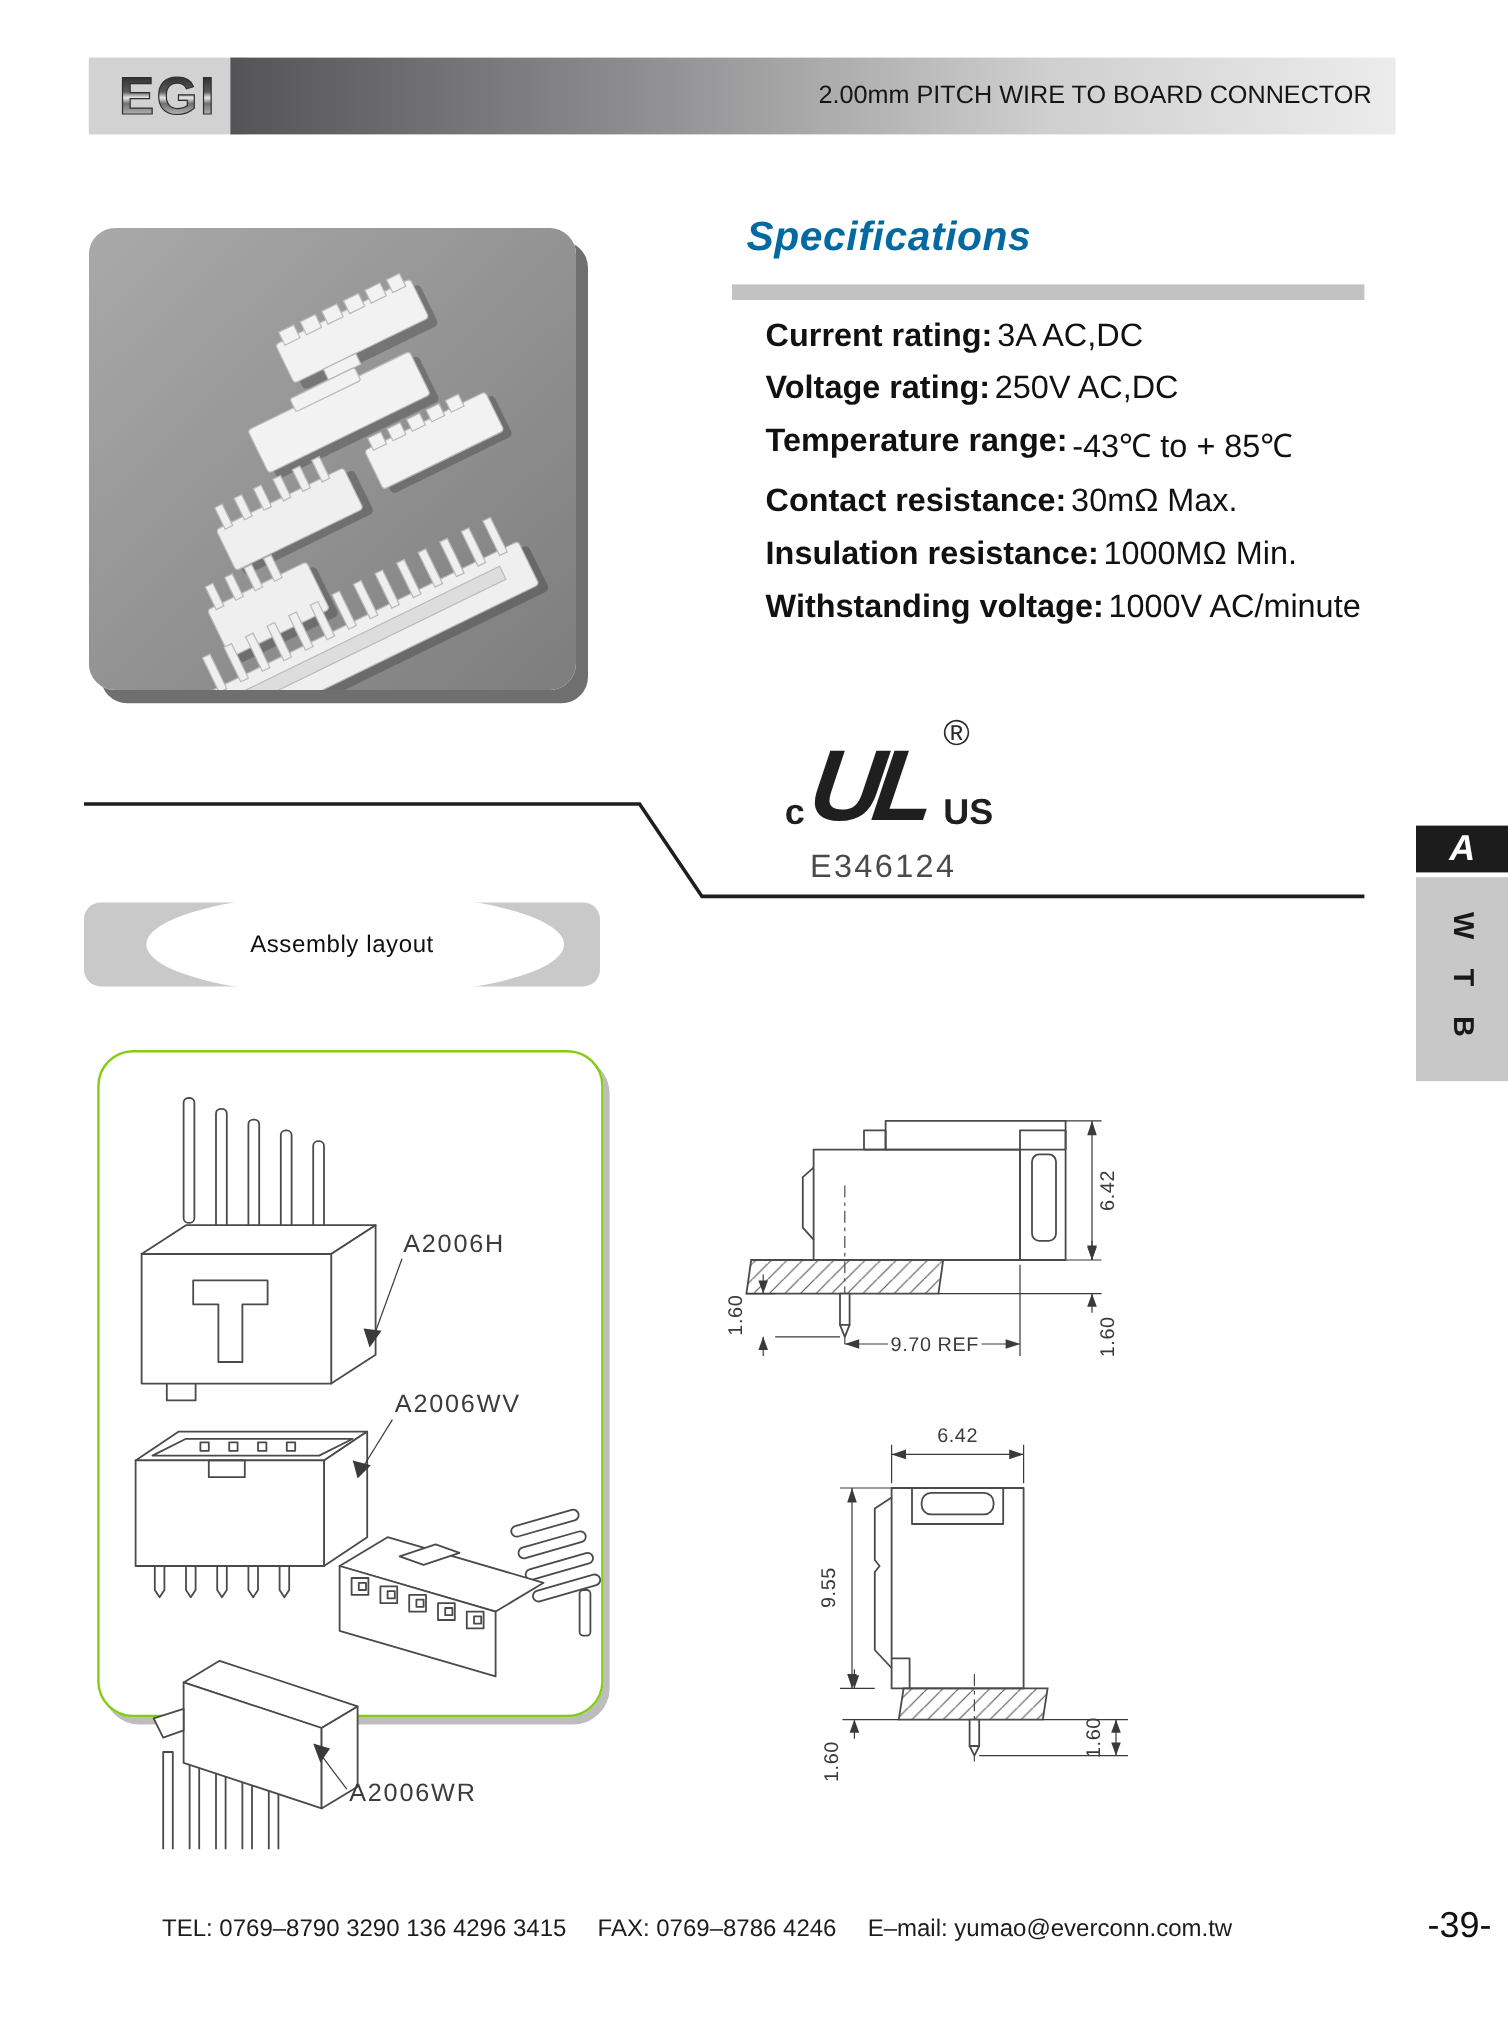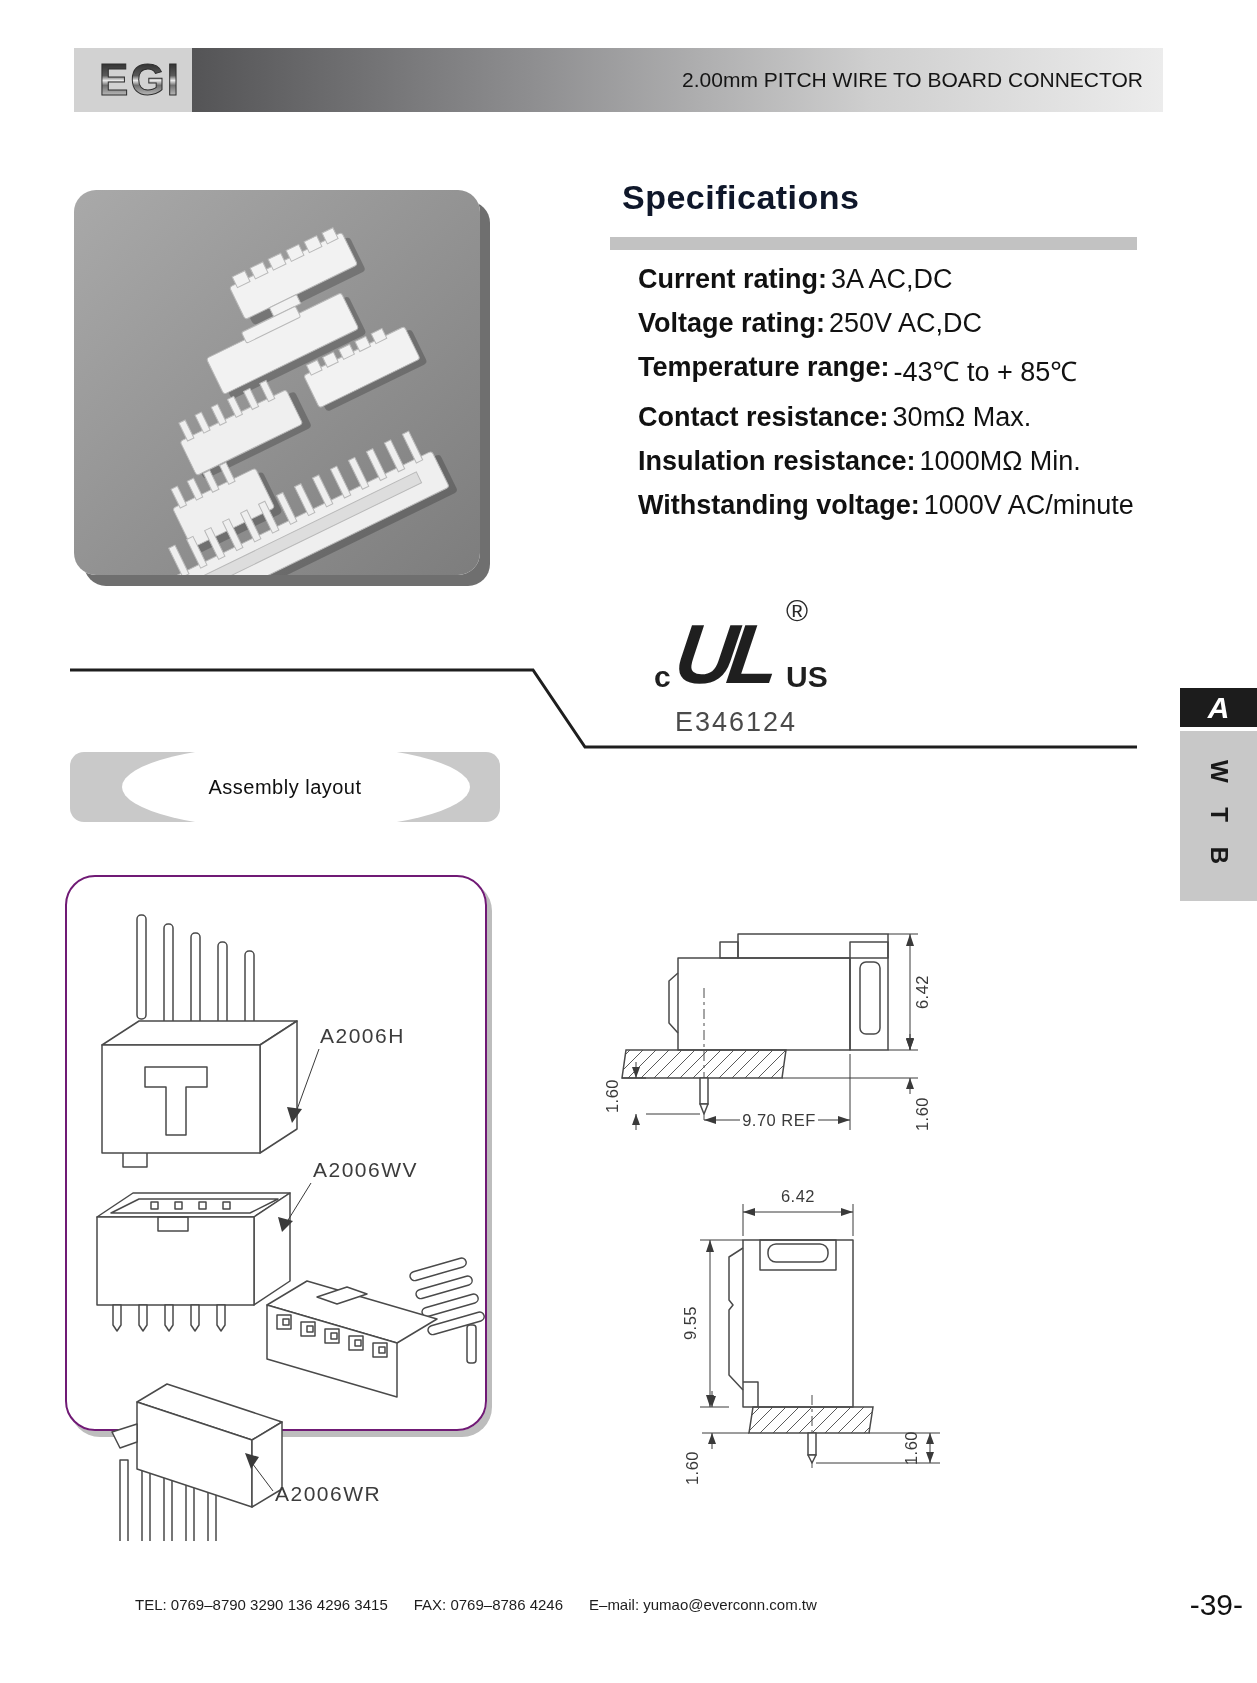--- a/index.html
+++ b/index.html
@@ -12,22 +12,22 @@
     background:#d2d2d2; display:flex; align-items:center; justify-content:center;}
   .title-bar{position:absolute; left:192px; top:48px; width:971px; height:64px;
     background:linear-gradient(90deg,#545456 0%,#8e8e90 35%,#cfcfcf 70%,#ececec 100%);
     display:flex; align-items:center;}
   .series-title{color:#ffffff; font-size:38px; font-weight:bold; letter-spacing:1px; margin-left:26px; white-space:nowrap;}
   .subtitle{margin-left:auto; margin-right:20px; color:#151515; font-size:21px; white-space:nowrap;}
   
   .product-photo{position:absolute; left:74px; top:190px; width:406px; height:385px;
     border-radius:22px; overflow:hidden; box-shadow:10px 11px 0 rgba(75,75,75,.8);}
   
-  .specs-title{position:absolute; left:622px; top:178px; font-size:34px; 
-    font-weight:700; color:#0f172a; letter-spacing:.5px;}
+  .specs-title{position:absolute; left:622px; top:178px; font-size:34px; font-style:italic;
+    font-weight:700; color:#0369a1; letter-spacing:.5px;}
   .specs-bar{position:absolute; left:610px; top:237px; width:527px; height:13px; background:#c2c2c2;}
   .spec-list{position:absolute; left:638px; top:264px; width:510px;}
   .spec-row{display:flex; gap:4px; font-size:27px; color:#111; margin-bottom:13px; white-space:nowrap;}
   .spec-label{font-weight:bold;}
   .spec-value{font-weight:400;}
   
   .swoosh{position:absolute; left:60px; top:655px; width:1090px; height:100px;}
   
   .ul-block{position:absolute; left:640px; top:583px; width:200px; height:165px;}
   
@@ -37,27 +37,27 @@
   .tab-wtb{position:absolute; left:1180px; top:731px; width:77px; height:170px; background:#c8c8c8;
     display:flex; align-items:center; justify-content:center;
     writing-mode:vertical-rl; font-size:24px; font-weight:bold; color:#191919; letter-spacing:9px;}
   
   .assembly-header{position:absolute; left:70px; top:752px; width:430px; height:70px;}
   .ash-rect{position:absolute; left:0; top:0; width:100%; height:100%; background:#c9c9c9; border-radius:14px;}
   .ash-ellipse{position:absolute; left:52px; top:-8px; width:348px; height:86px; background:#ffffff; border-radius:50%;}
   .ash-text{position:absolute; left:0; top:0; width:100%; height:100%; display:flex; align-items:center;
     justify-content:center; font-size:20px; color:#0f0f0f; letter-spacing:.5px;}
   
-  .assembly-box{position:absolute; left:65px; top:875px; width:422px; height:556px;
-    border:2px solid #701a75; border-radius:30px; box-shadow:5px 6px 0 #bdbdbd; box-sizing:border-box;}
+  .assembly-box{position:absolute; left:81px; top:875px; width:422px; height:556px;
+    border:2px solid #84cc16; border-radius:30px; box-shadow:5px 6px 0 #bdbdbd; box-sizing:border-box;}
   
   .tech-top{position:absolute; left:588px; top:858px;}
   .tech-bottom{position:absolute; left:640px; top:1150px;}
   
-  .footer{position:absolute; left:135px; top:1596px; display:flex; gap:26px; font-size:15px; color:#1d1d1d; white-space:nowrap;}
+  .footer{position:absolute; left:135px; top:1596px; display:flex; gap:26px; font-size:20px; color:#1d1d1d; white-space:nowrap;}
   .page-number{position:absolute; right:14px; top:1588px; font-size:30px; color:#111;}
   
   .ln{stroke:#4a4a4a; stroke-width:1.5; fill:#ffffff; stroke-linejoin:round;}
   .lnf{stroke:#4a4a4a; stroke-width:1.5; fill:none; stroke-linejoin:round;}
   .dim{stroke:#3a3a3a; stroke-width:1; fill:none;}
   .dimtxt{font-family:"Liberation Sans",sans-serif; font-size:16.5px; fill:#3a3a3a; letter-spacing:.5px;}
   .parttxt{font-family:"Liberation Sans",sans-serif; font-size:21px; fill:#3c3c3c; letter-spacing:1.5px;}
   .arr{fill:#3a3a3a; stroke:none;}
 </style>
 </head>

